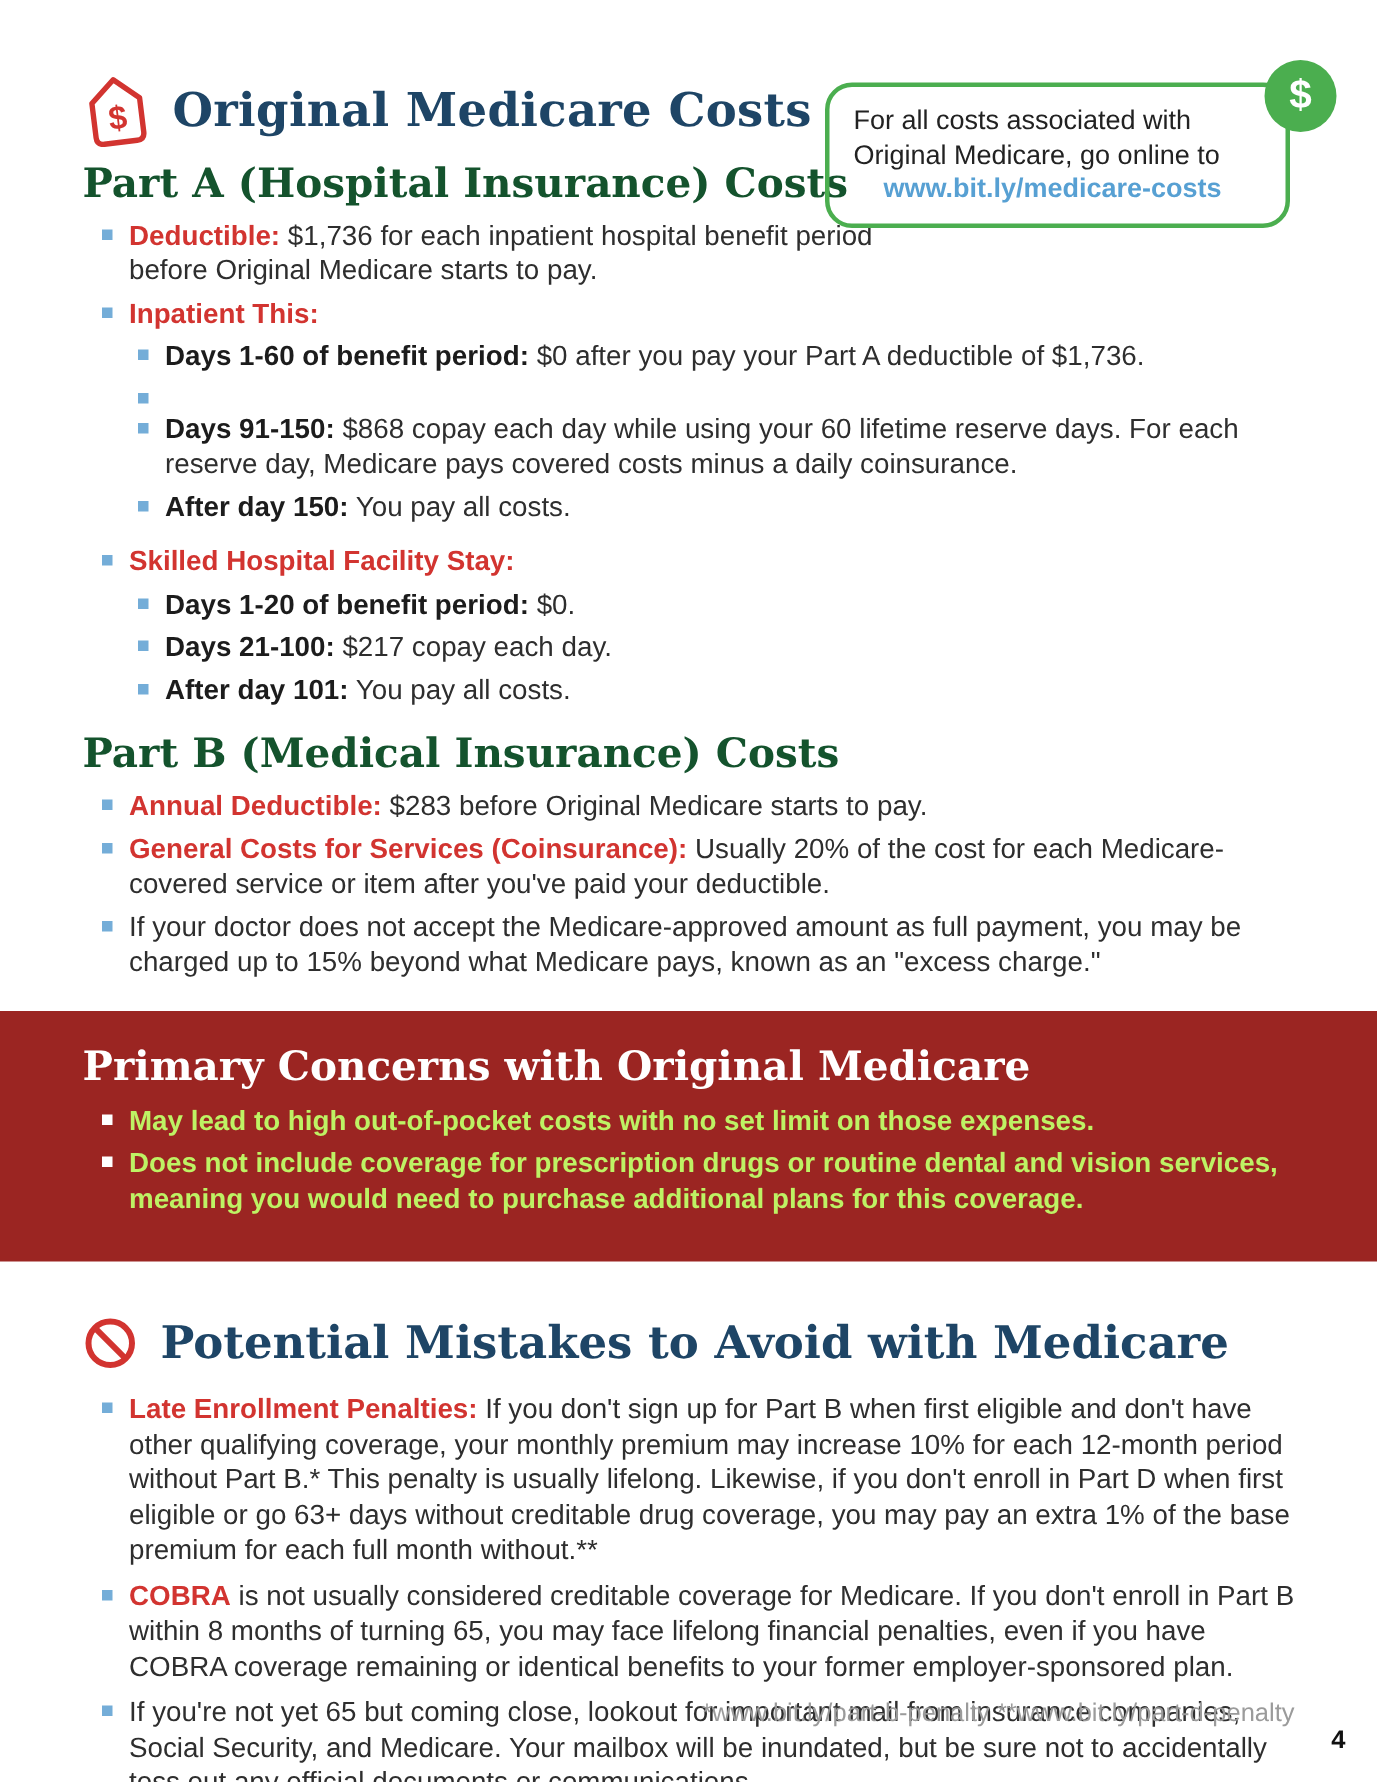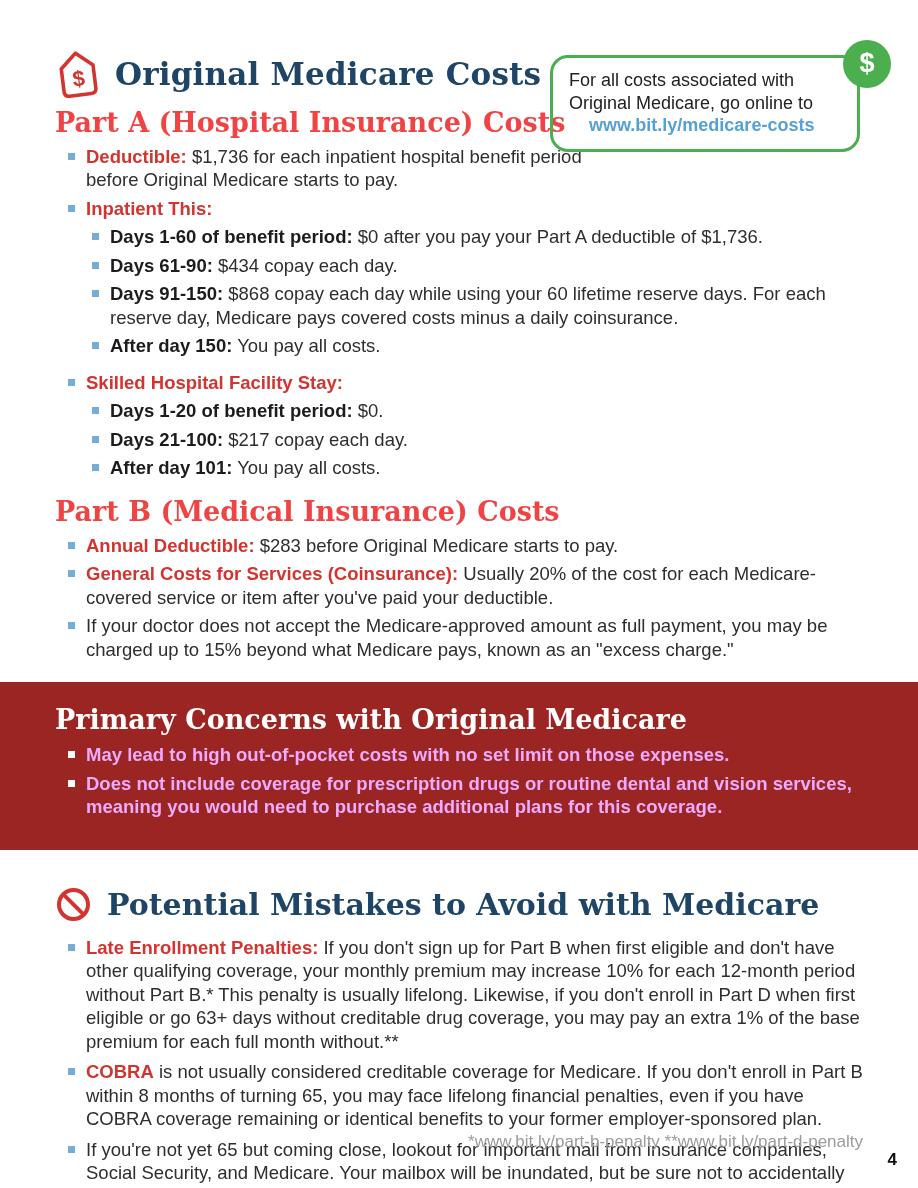--- a/index.html
+++ b/index.html
@@ -44,21 +44,21 @@
     background: #4BAE4F; color: #fff;
     font-weight: bold; font-size: 27px;
     display: flex; align-items: center; justify-content: center;
   }
 
   
   .content { padding: 0 55px; }
   h2.part-heading {
     font-family: "DejaVu Serif", serif;
     font-weight: bold; font-size: 27px;
-    color: #ef4444; margin-top: 9px;
+    color: #14532d; margin-top: 9px;
   }
   h2.part-b { margin-top: 16px; }
 
   
   ul.blist { list-style: none; margin-top: 7px; }
   ul.blist li {
     display: flex; gap: 11px;
     margin: 5px 0; font-size: 18.5px; line-height: 1.27;
   }
   ul.lvl1 > li { padding-left: 13px; }
@@ -75,21 +75,21 @@
   
   .banner {
     margin-top: 21px;
     background: #9B2522; color: #fff;
     padding: 22px 57px 26px 55px;
   }
   .banner h2 {
     font-family: "DejaVu Serif", serif;
     font-weight: bold; font-size: 27px; margin-bottom: 8px;
   }
-  .banner ul.blist li { font-weight: bold; color: #f0abfc; }
+  .banner ul.blist li { font-weight: bold; color: #bef264; }
   .banner .sq { background: #ffffff; }
 
   
   .mistakes { margin-top: 36px; }
   .mistakes-heading-row { display: flex; align-items: center; gap: 15px; }
   .no-icon { width: 37px; height: 37px; flex: 0 0 auto; }
   h2.mistakes-title {
     font-family: "DejaVu Serif", serif;
     font-weight: bold; font-size: 30px; color: #1E4566;
   }
@@ -148,24 +148,20 @@
     <ul class="blist lvl2">
       <li>
         <span class="sq"></span>
         <div class="li-text">
           <b class="bold-label">Days 1-60 of benefit period:</b>
           <span>$0 after you pay your Part A deductible of $1,736.</span>
         </div>
       </li>
       <li>
         <span class="sq"></span>
-        <div class="li-text">
-          <b class="bold-label">Days 61-90:</b>
-          <span>$434 copay each day.</span>
-        </div>
       </li>
       <li>
         <span class="sq"></span>
         <div class="li-text">
           <b class="bold-label">Days 91-150:</b>
           <span>$868 copay each day while using your 60 lifetime reserve days. For each reserve day, Medicare pays covered costs minus a daily coinsurance.</span>
         </div>
       </li>
       <li>
         <span class="sq"></span>

